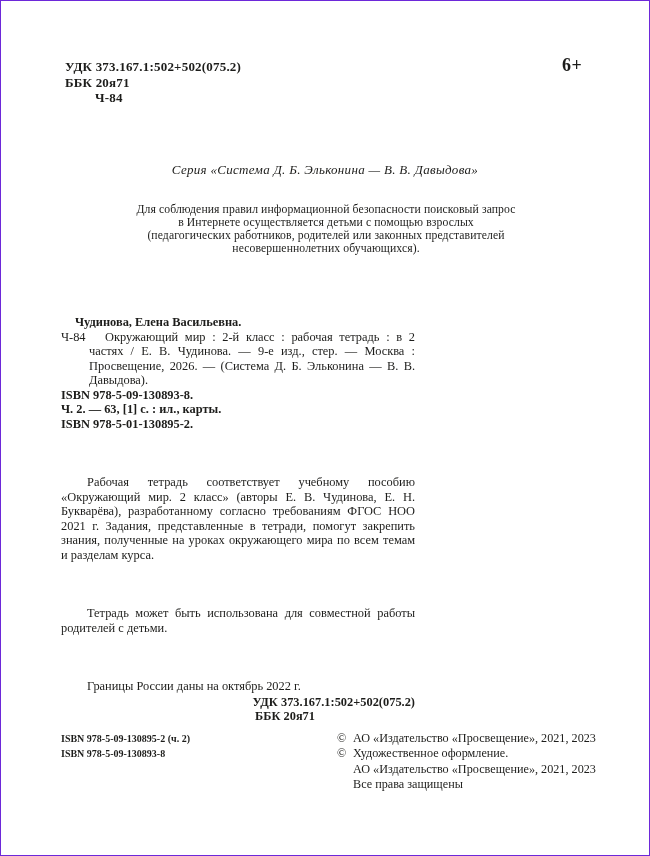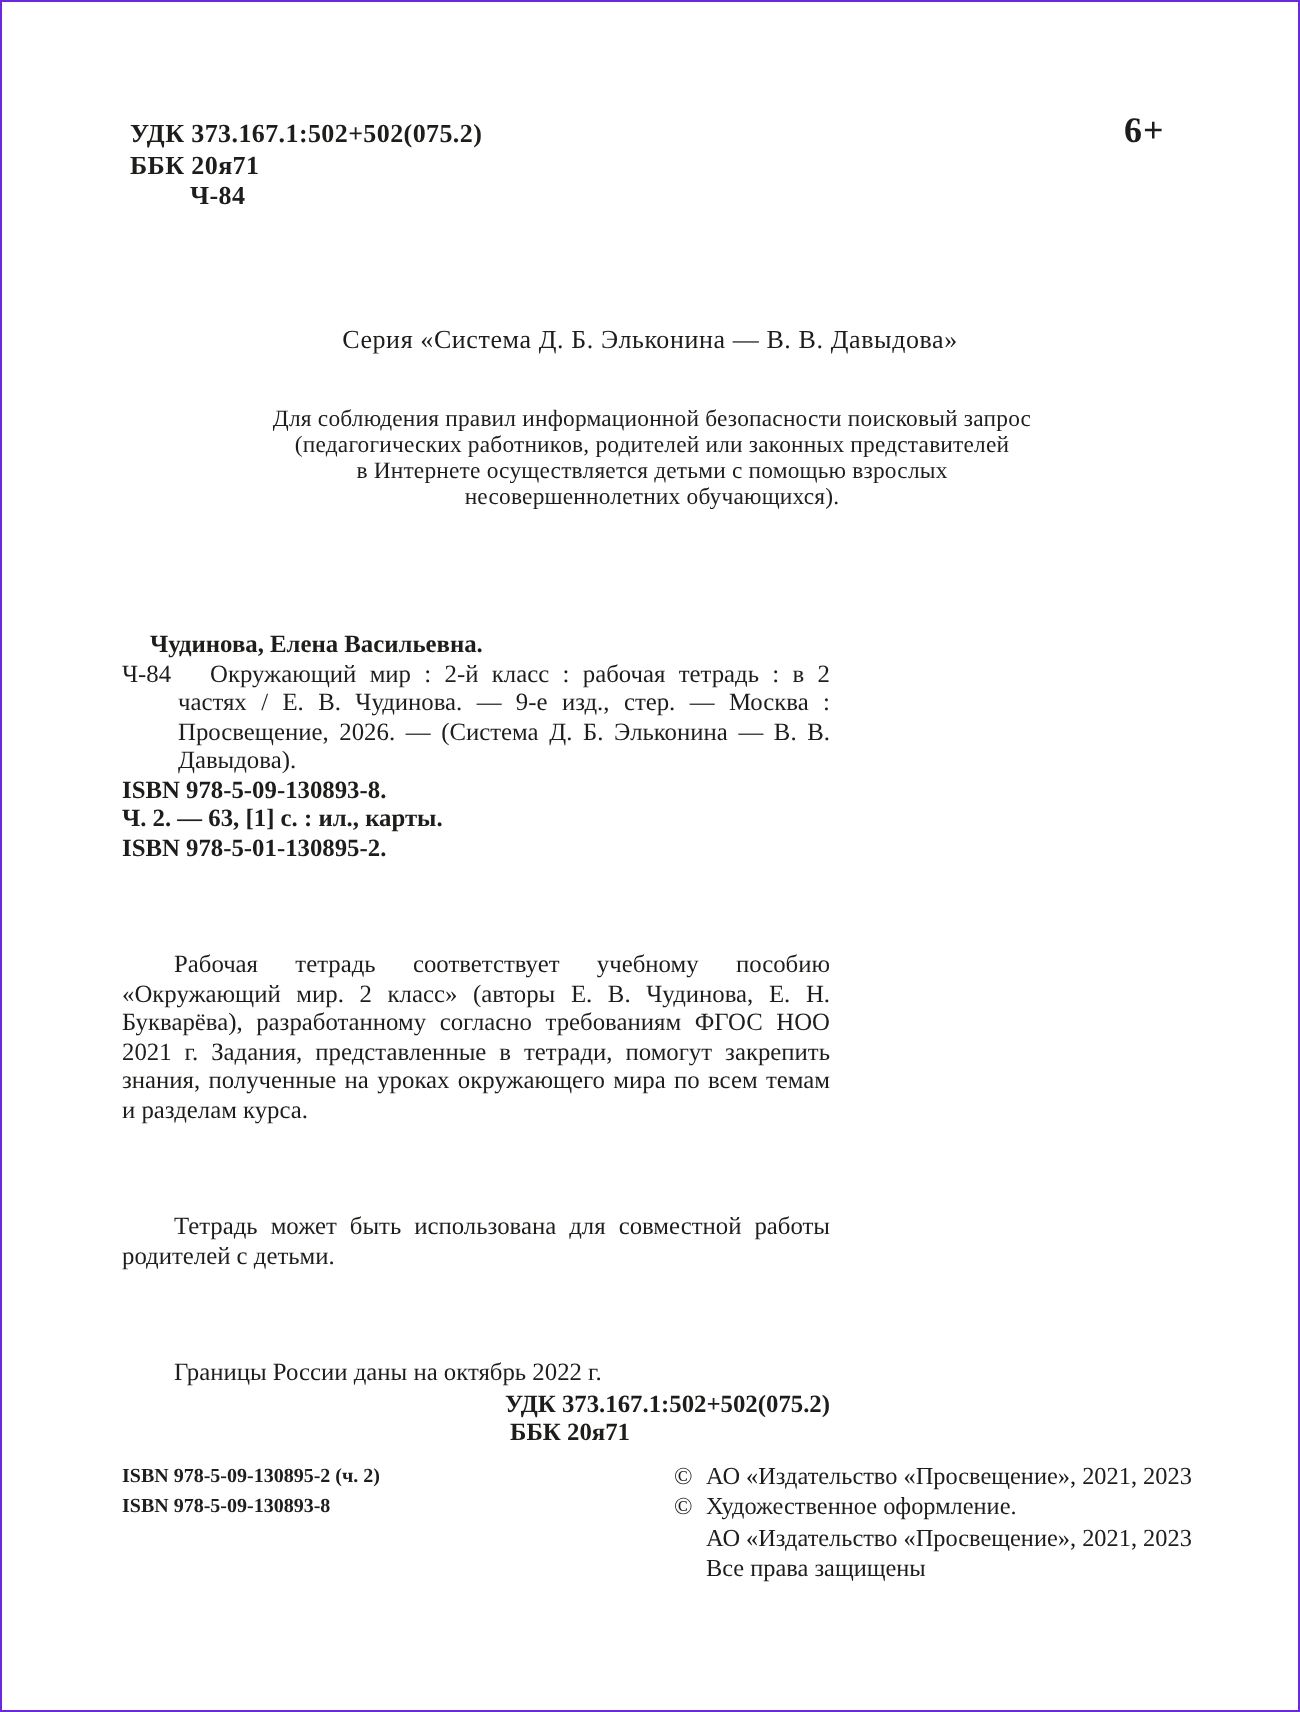--- a/index.html
+++ b/index.html
@@ -36,20 +36,21 @@
     font-weight: bold;
     letter-spacing: 0.5px;
   }
 
   .series {
     position: absolute;
     top: 161px;
     left: 0;
     width: 100%;
     text-align: center;
+    font-style: italic;
     font-size: 13px;
     letter-spacing: 0.3px;
   }
 
   .safety {
     position: absolute;
     top: 202px;
     left: 90px;
     width: 470px;
     text-align: center;
@@ -103,22 +104,22 @@
     <div>ББК 20я71</div>
     <div class="code-indent">Ч-84</div>
   </div>
 
   <div class="age">6+</div>
 
   <div class="series">Серия «Система Д. Б. Эльконина — В. В. Давыдова»</div>
 
   <div class="safety">
     <div>Для соблюдения правил информационной безопасности поисковый запрос</div>
+    <div>в Интернете осуществляется детьми с помощью взрослых</div>
     <div>(педагогических работников, родителей или законных представителей</div>
-    <div>в Интернете осуществляется детьми с помощью взрослых</div>
     <div>несовершеннолетних обучающихся).</div>
   </div>
 
   <section class="bib">
     <p class="author b">Чудинова, Елена Васильевна.</p>
     <div class="entry">
       <span class="code">Ч-84</span>
       <p class="desc">Окружающий мир : 2-й класс : рабочая тетрадь : в 2 частях / Е. В. Чудинова. — 9-е изд., стер. — Москва : Просвещение, 2026. — (Система Д. Б. Эльконина — В. В. Давыдова).</p>
     </div>
     <p class="ind">ISBN 978-5-09-130893-8.</p>

